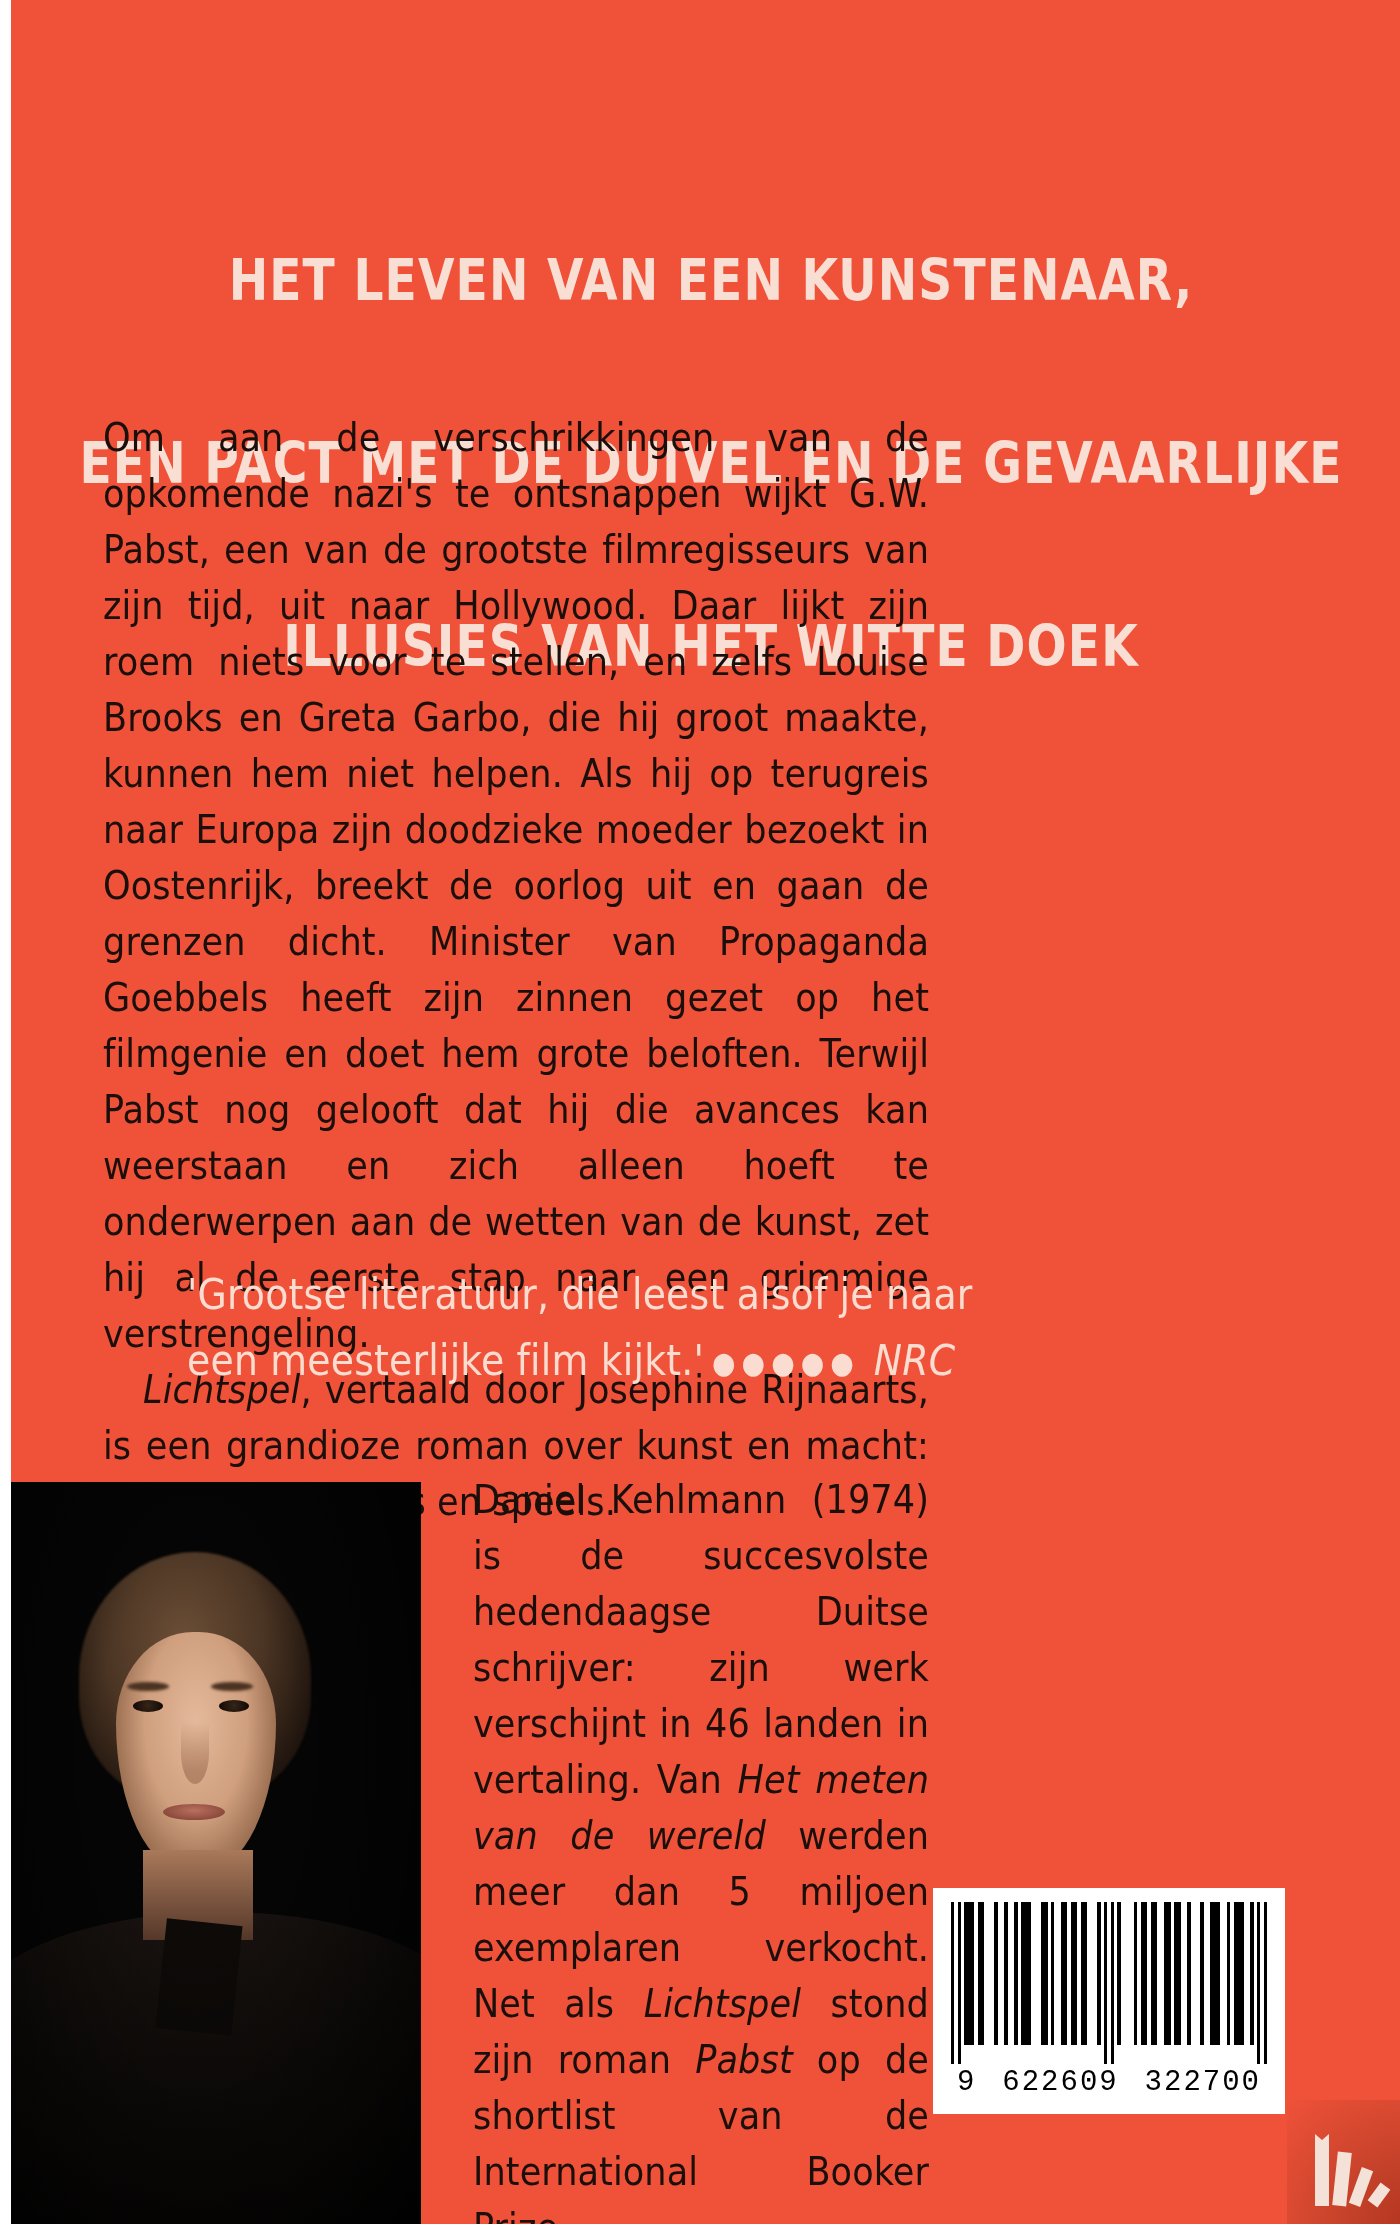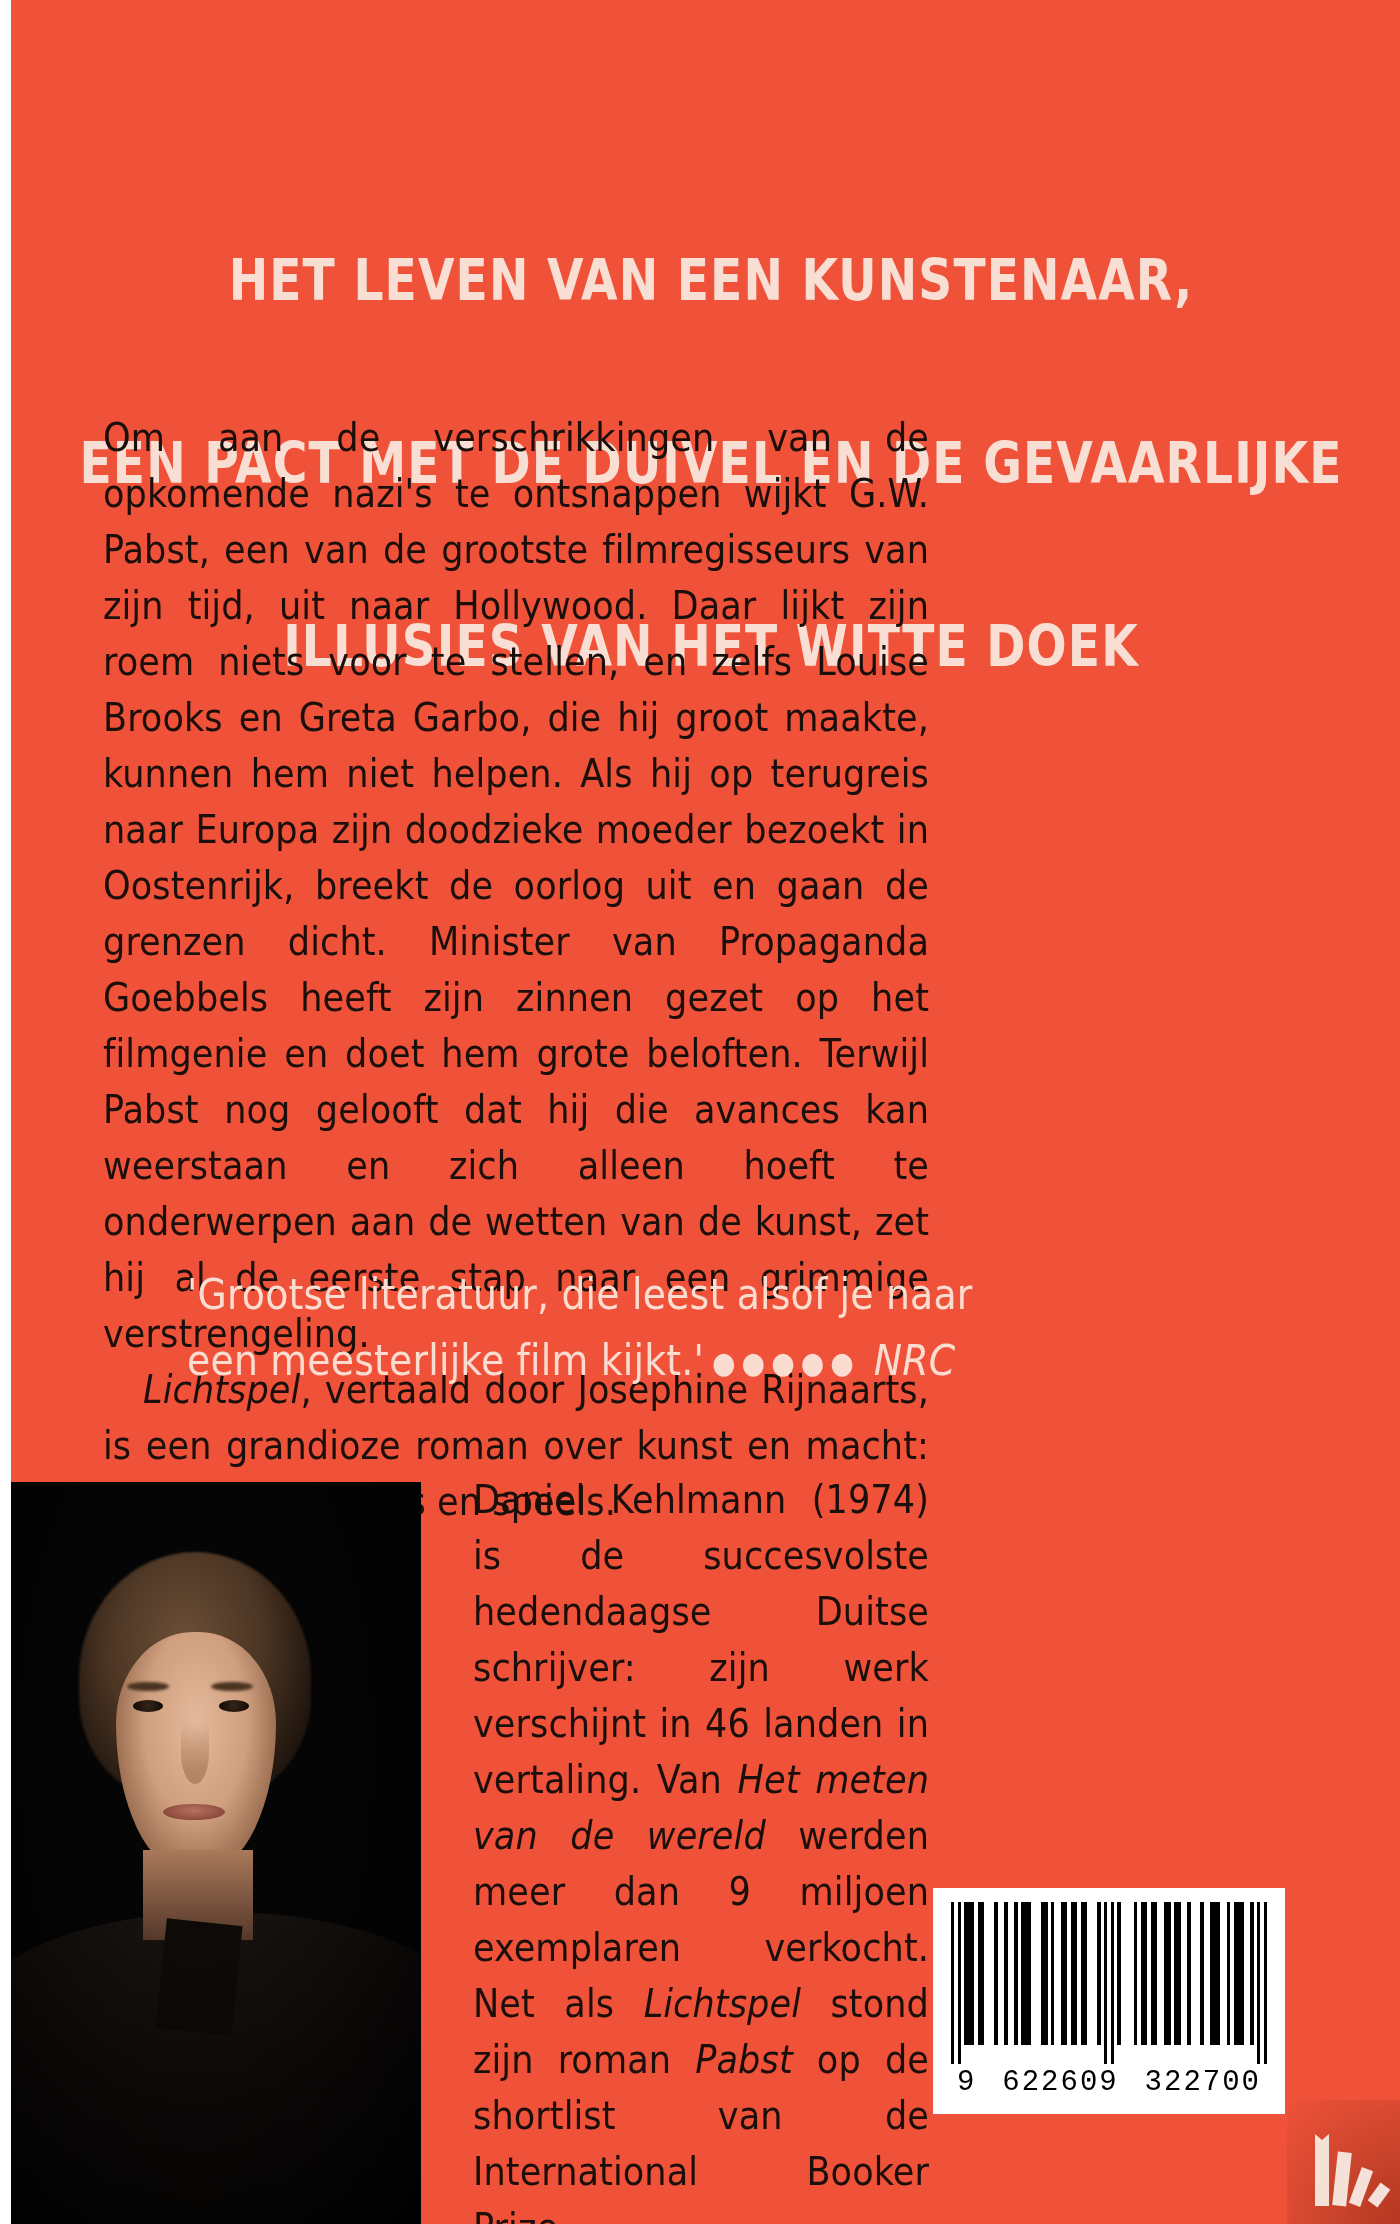--- a/index.html
+++ b/index.html
@@ -292,21 +292,21 @@
       <div class="eye r"></div>
       <div class="nose"></div>
       <div class="mouth"></div>
       <div class="neck"></div>
       <div class="collar"></div>
       <div class="vignette"></div>
     </div>
   </div>
 
   <div class="bio">
-    <p><span>Daniel Kehlmann (1974) is de succesvolste hedendaagse Duitse schrijver: zijn werk verschijnt in 46 landen in vertaling. Van </span><em>Het meten van de wereld</em><span> werden meer dan 9 miljoen exemplaren verkocht. Net als </span><em>Lichtspel</em><span> stond zijn roman </span><em>Pabst</em><span> op de shortlist van de International Booker Prize.</span></p>
+    <p><span>Daniel Kehlmann (1974) is de succesvolste hedendaagse Duitse schrijver: zijn werk verschijnt in 46 landen in vertaling. Van </span><em>Het meten van de wereld</em><span> werden meer dan 5 miljoen exemplaren verkocht. Net als </span><em>Lichtspel</em><span> stond zijn roman </span><em>Pabst</em><span> op de shortlist van de International Booker Prize.</span></p>
   </div>
 
   <div class="barcode-box">
     <div class="barcode-bars" id="barcode-bars">
         <span style="left:0%;width:1.0736842105263158%;height:100%"></span>
         <span style="left:2.1052631578947367%;width:1.0736842105263158%;height:100%"></span>
         <span style="left:4.2105263157894735%;width:1.0736842105263158%;height:88%"></span>
         <span style="left:5.263157894736842%;width:1.0736842105263158%;height:88%"></span>
         <span style="left:6.315789473684211%;width:1.0736842105263158%;height:88%"></span>
         <span style="left:8.421052631578947%;width:1.0736842105263158%;height:88%"></span>

